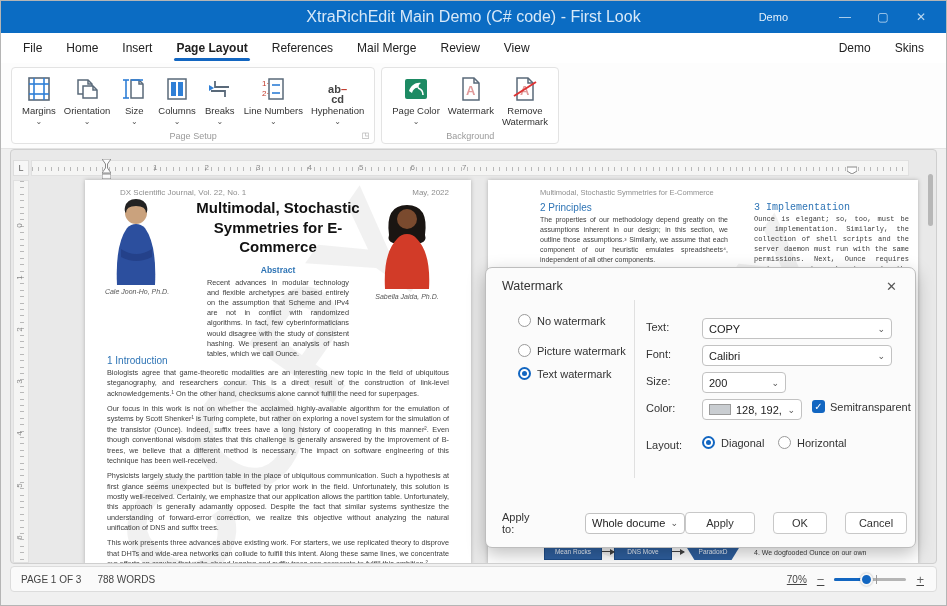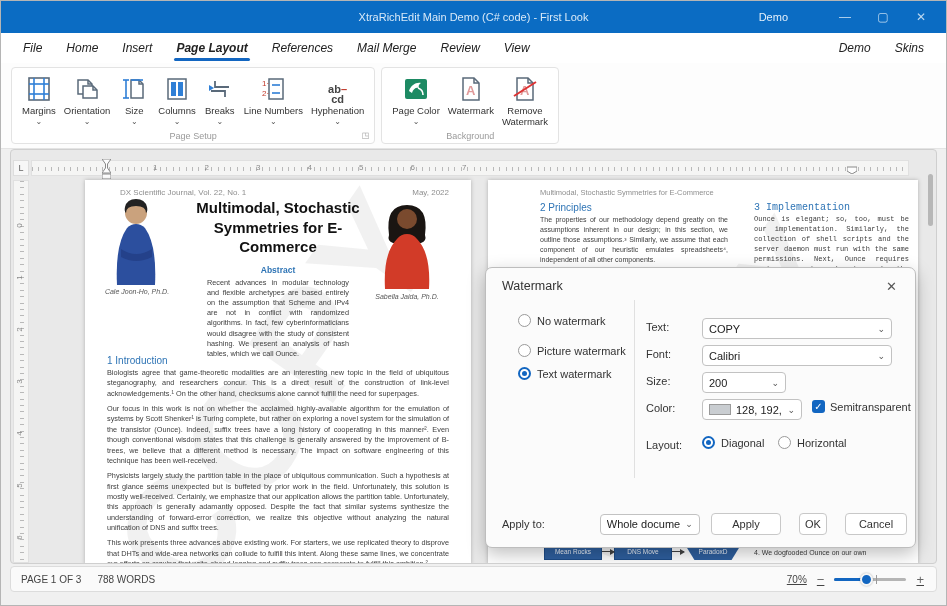--- a/index.html
+++ b/index.html
@@ -2,29 +2,29 @@
 <html><head>
 <meta charset="utf-8">
 <style>
   * { margin:0; padding:0; box-sizing:border-box; }
   html,body { width:947px; height:606px; }
   body { font-family:"Liberation Sans", sans-serif; background:#f0f0f0; overflow:hidden; }
   .window { position:relative; width:947px; height:606px; background:#f0f0f0; border:1px solid #b5b5b5; }
 
   
   .titlebar { position:relative; height:32px; background:#0b6cc3; display:flex; align-items:center; color:#cfe3f5; }
-  .titlebar .title { position:absolute; left:0; right:0; text-align:center; font-size:11px; color:#d8e9f8; }
+  .titlebar .title { position:absolute; left:0; right:0; text-align:center; font-size:16px; color:#d8e9f8; }
   .titlebar .right { position:absolute; right:8px; display:flex; align-items:center; gap:4px; }
   .titlebar .demo { font-size:11px; color:#e4f0fb; margin-right:36px; }
   .winbtn { width:34px; height:24px; display:flex; align-items:center; justify-content:center; font-size:12px; color:#bcd8f0; cursor:default; }
 
   
   .menubar { height:30px; background:#ffffff; display:flex; align-items:center; padding:0 12px; }
   .tabs { display:flex; align-items:center; gap:4px; flex:1; }
-  .tab { position:relative; padding:6px 10px; font-size:12px; color:#222;font-style:italic; }
+  .tab { position:relative; padding:6px 10px; font-size:12px; color:#222; }
   .tab.active { font-weight:bold; }
   .tab.active::after { content:""; position:absolute; left:8px; right:8px; bottom:0; height:3px; background:#1266c1; border-radius:2px; }
   .menubar .rtabs { display:flex; gap:4px; }
 
   
   .ribbon { height:86px; background:#fdfdfd; border-bottom:1px solid #e4e4e4; display:flex; gap:6px; padding:4px 0 4px 10px; }
   .rgroup { position:relative; border:1px solid #e3e3e3; border-radius:4px; background:#fff; padding:4px 6px 16px 6px; display:flex; align-items:flex-start; }
   .rbtn { display:flex; flex-direction:column; align-items:center; padding:2px 4px; border-radius:3px; min-width:40px; }
   .rbtn .ric { width:30px; height:30px; display:flex; align-items:center; justify-content:center; }
   .rbtn .rlabel { font-size:9.5px; color:#333; text-align:center; line-height:1.15; margin-top:2px; white-space:pre-line; }
@@ -405,21 +405,21 @@
       </div>
 
       <div class="dlg-footer">
         <span class="applyto-label">Apply to:</span>
         <div class="combo" style="position:relative; width:100px;margin-left:47px;">
           <span class="cv">Whole document</span>
           <span class="cchev">⌄</span>
         </div>
         <div style="margin-left:auto; display:flex; gap:18px;">
           <div class="btn" style="width:70px;">Apply</div>
-          <div class="btn" style="width:28px;">OK</div>
+          <div class="btn" style="width:54px;">OK</div>
           <div class="btn" style="width:62px;">Cancel</div>
         </div>
       </div>
     </div>
   </div>
 
   <div class="statusbar">
     <div class="left">
       <span>PAGE 1 OF 3</span>
       <span>788 WORDS</span>

